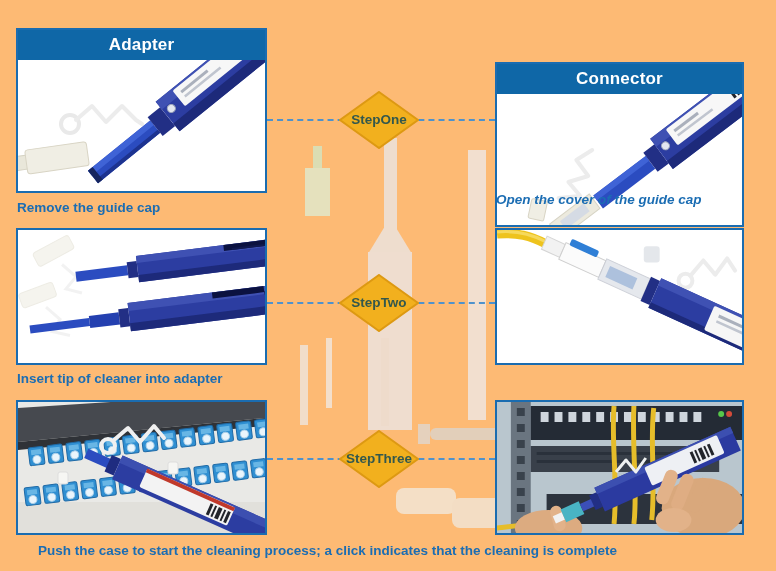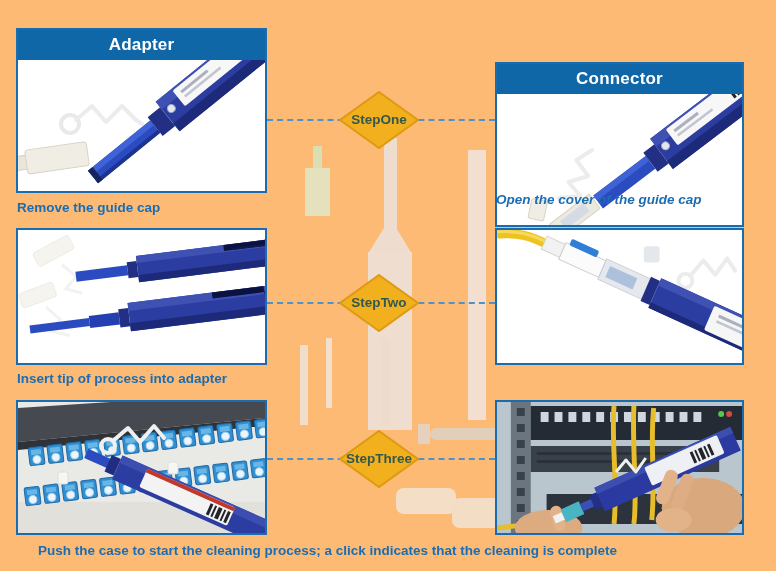--- a/index.html
+++ b/index.html
@@ -230,21 +230,21 @@
             <rect x="215" y="-8" width="3" height="16"></rect>
               <rect x="220" y="-8" width="2" height="16"></rect>
             <rect x="224" y="-8" width="4" height="16"></rect>
               <rect x="230" y="-8" width="2" height="16"></rect>
           </g>
         </g>
       </svg>
     </div>
   </div>
 
-  <div class="caption" style="left:17px;top:371px;">Insert tip of process into adapter</div>
+  <div class="caption" style="left:17px;top:371px;">Insert tip of cleaner into adapter</div>
 
   <div class="panel" style="left:16px;top:400px;width:251px;height:135px;">
     <div class="panel-body" aria-label="cleaner pen inserted into LC adapter on patch panel">
       <svg viewBox="0 0 247 131" preserveAspectRatio="none">
         <defs>
           <g id="adp">
             <rect width="15" height="18" rx="2" fill="#2f8fd2" stroke="#1f6aa6"></rect>
             <rect x="2.5" y="2.5" width="10" height="5" fill="#8fd0f2" opacity=".6"></rect>
             <circle cx="7.5" cy="12.5" r="4" fill="#eaf5fc" stroke="#aacfe8"></circle>
           </g>

